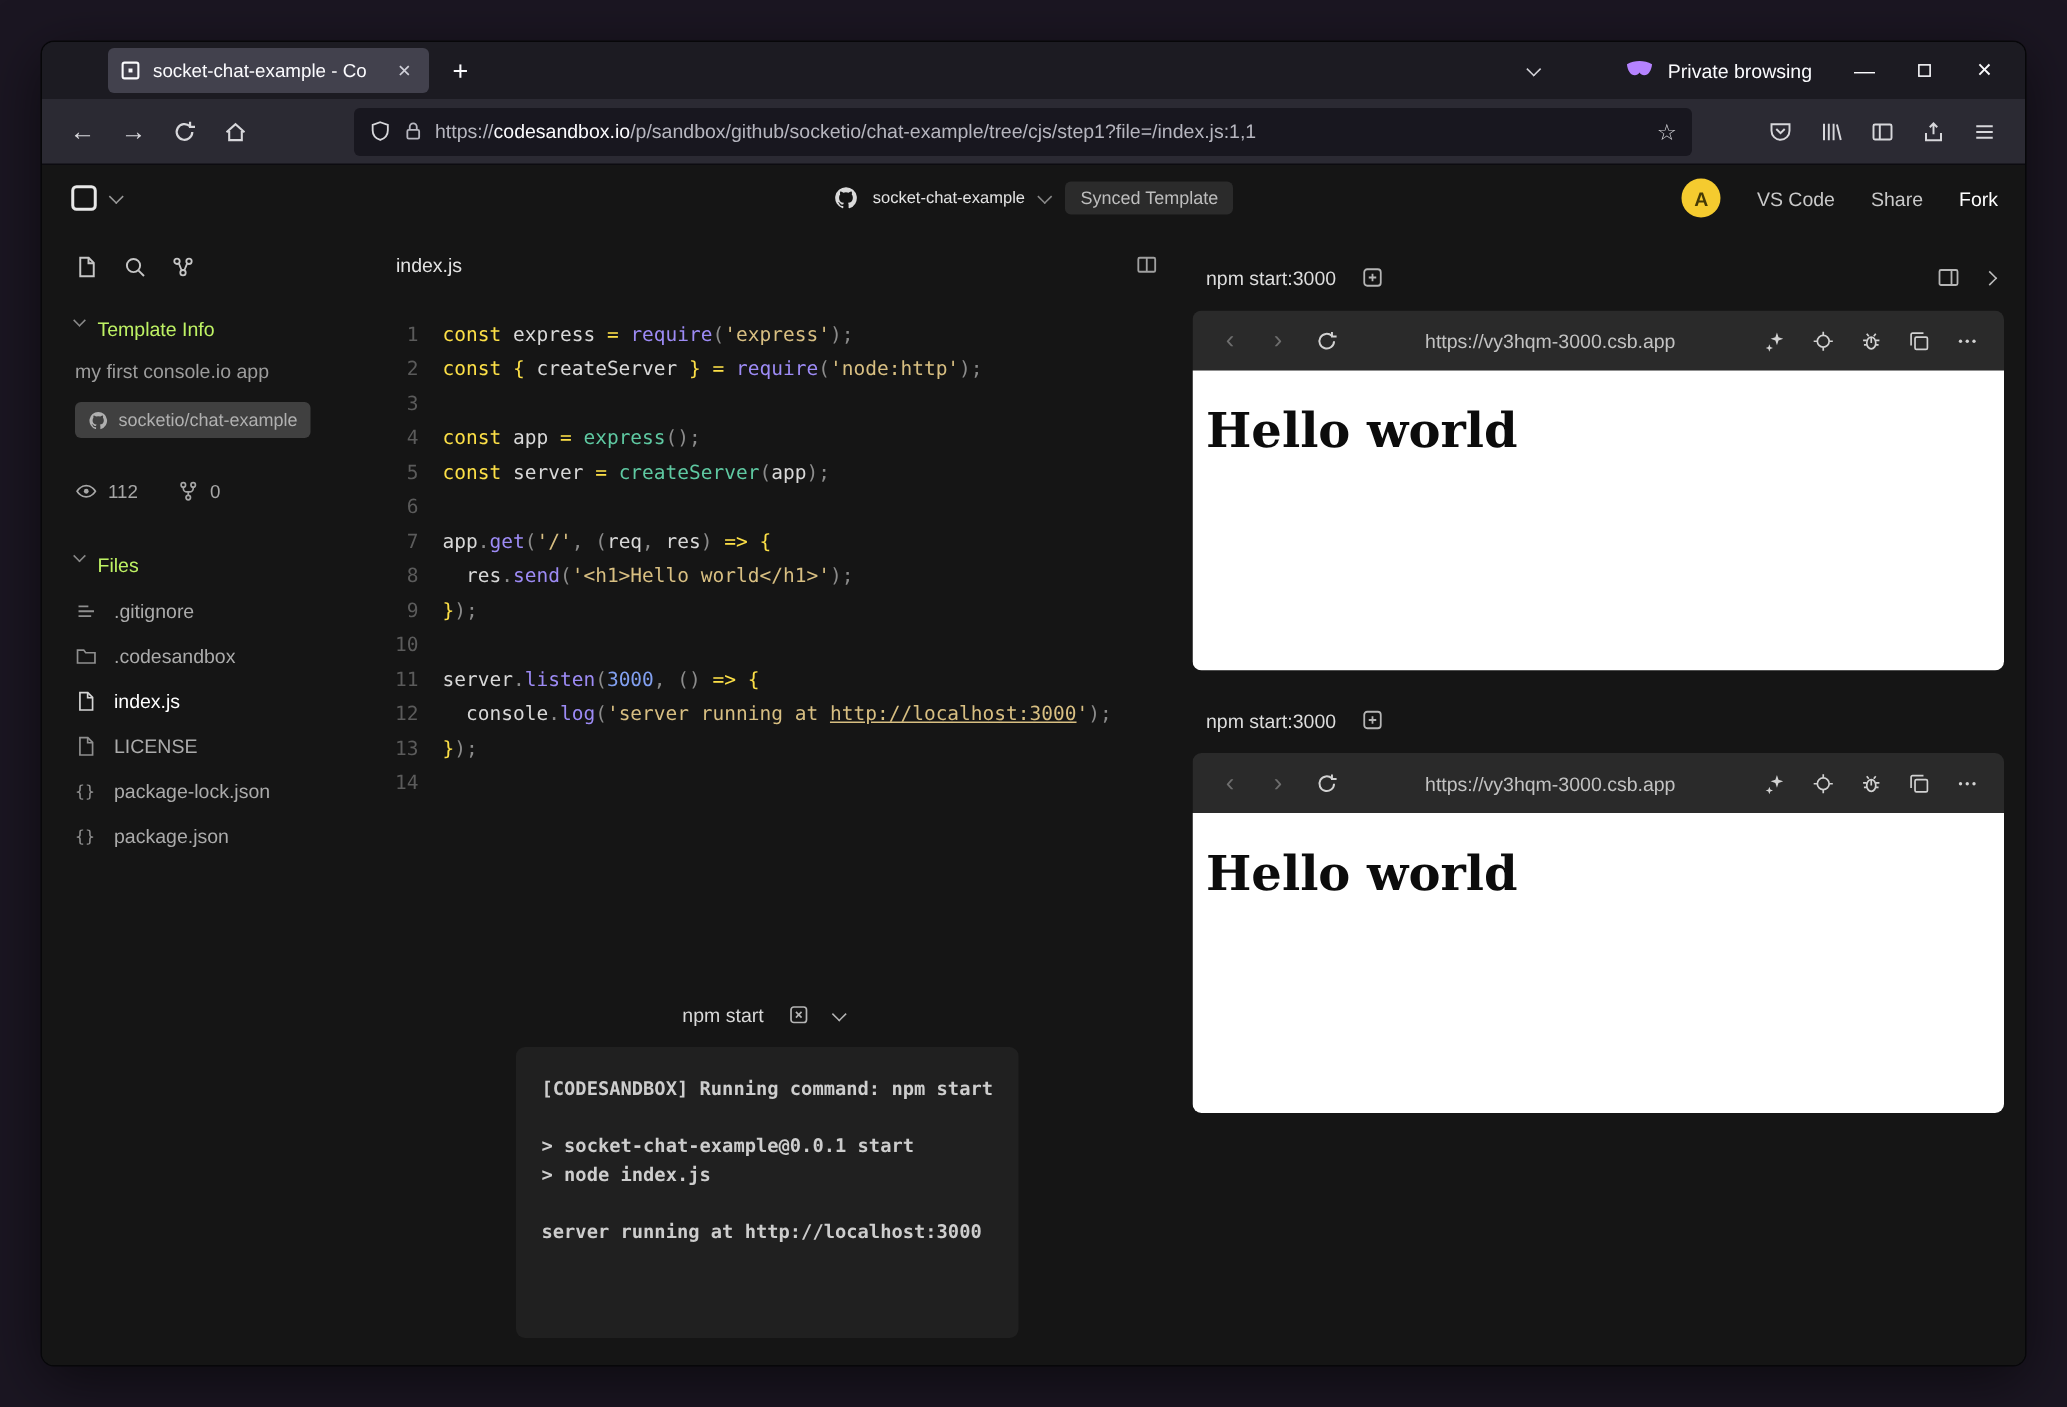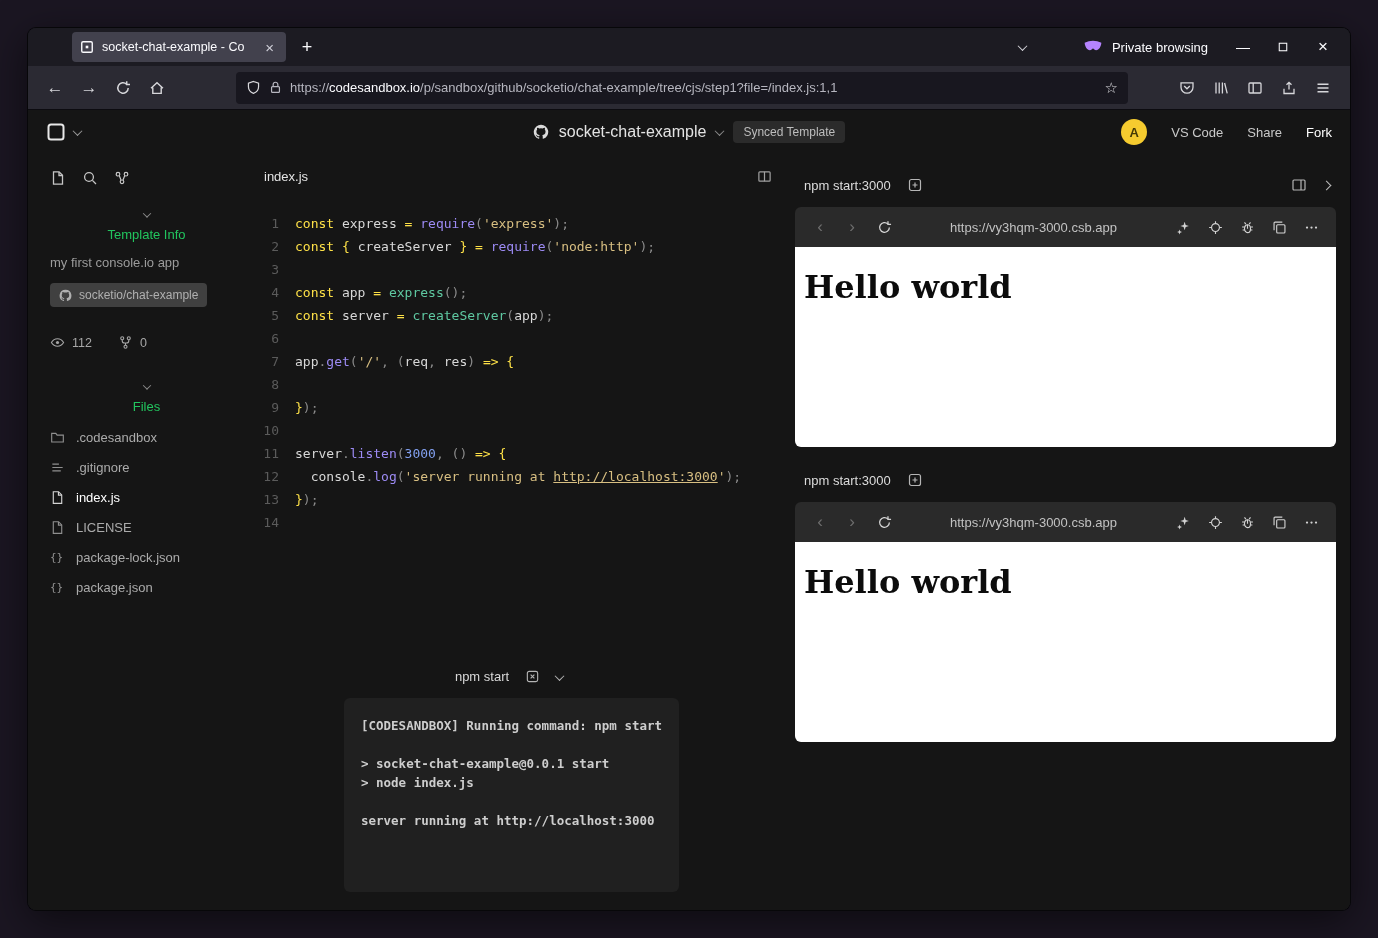--- a/index.html
+++ b/index.html
@@ -49,33 +49,33 @@
   .url-star { color:#d7d7db; font-size:15px; }
   .nav-right { margin-left:auto; display:flex; }
   
   .content { flex:1; background:#151515; display:flex; flex-direction:column; min-height:0; }
   .cs-header { height:44px; flex-shrink:0; display:flex; align-items:center; padding:0 18px; position:relative; }
   .ws-logo { width:20px; height:20px; color:#e8e8e8; display:flex; }
   .hdr-left { display:flex; align-items:center; gap:8px; color:#9a9a9a; }
   .hdr-center { position:absolute; left:0; right:0; display:flex; align-items:center; justify-content:center; gap:10px; pointer-events:none; }
   .hdr-center > * { pointer-events:auto; }
   .gh-icon { width:16px; height:16px; color:#dadada; display:flex; }
-  .proj-name { color:#e3e3e3; font-size:16px; }
+  .proj-name { color:#e3e3e3; font-size:11px; }
   .hdr-chev { color:#8a8a8a; }
   .badge { background:#2b2b2b; color:#bdbdbd; font-size:12px; padding:4px 10px; border-radius:4px; }
   .hdr-right { margin-left:auto; display:flex; align-items:center; gap:24px; }
   .avatar { width:26px; height:26px; border-radius:50%; background:#f5cb2f; color:#453a05; font-size:13px; font-weight:bold; display:flex; align-items:center; justify-content:center; }
   .hdr-link { color:#c9c9c9; font-size:13px; }
   .hdr-link.fork { color:#ffffff; }
   .cs-main { flex:1; display:flex; min-height:0; }
   
   .cs-sidebar { width:215px; flex-shrink:0; padding:16px 0 0 22px; font-size:13px; }
   .sb-icons { display:flex; gap:16px; color:#c6c6c6; margin-bottom:26px; }
   .sb-icons svg { width:16px; height:16px; }
-  .sb-section { display:flex; align-items:center; gap:9px; color:#22c55e;flex-direction:column; }
+  .sb-section { display:flex; gap:9px; color:#bef264; }
   .sb-section .chev { width:6px; height:6px; color:#8a8a8a; }
   .sb-desc { color:#9c9c9c; margin:13px 0 0 0; }
   .repo-badge { margin-top:13px; display:inline-flex; align-items:center; gap:7px; background:#404040; border-radius:4px; padding:5px 9px; color:#b0b0b0; font-size:12px; }
   .repo-badge svg { width:13px; height:13px; }
   .sb-stats { margin-top:28px; display:flex; align-items:center; gap:7px; color:#a6a6a6; font-size:12.5px; }
   .sb-stats svg { width:15px; height:15px; }
   .stat-gap { width:12px; }
   .files-hdr { margin-top:34px; }
   .file-list { margin-top:8px; }
   .file-row { height:30px; display:flex; align-items:center; gap:10px; color:#ababab; cursor:pointer; }
@@ -296,32 +296,32 @@
         </div>
 
         <div class="sb-section files-hdr">
           <span class="chev chev-down"></span>
           <span>Files</span>
         </div>
         <div class="file-list">
             <div class="file-row">
               <span class="file-icon">
                 <svg viewBox="0 0 16 16" width="15" height="15">
-                  <path d="M1.8 12.8V3.6h4.4l1.4 1.9h6.6v7.3z" fill="none" stroke="currentColor" stroke-width="1.2"></path>
+                  <path d="M2.5 4.5h7M2.5 8h11M2.5 11.5h9" fill="none" stroke="currentColor" stroke-width="1.3"></path>
                 </svg>
               </span>
-              <span>.codesandbox</span>
+              <span>.gitignore</span>
             </div>
             <div class="file-row">
               <span class="file-icon">
                 <svg viewBox="0 0 16 16" width="15" height="15">
-                  <path d="M2.5 4.5h7M2.5 8h11M2.5 11.5h9" fill="none" stroke="currentColor" stroke-width="1.3"></path>
+                  <path d="M1.8 12.8V3.6h4.4l1.4 1.9h6.6v7.3z" fill="none" stroke="currentColor" stroke-width="1.2"></path>
                 </svg>
               </span>
-              <span>.gitignore</span>
+              <span>.codesandbox</span>
             </div>
             <div class="file-row active">
               <span class="file-icon">
                 <svg viewBox="0 0 16 16" width="15" height="15">
                   <path d="M3.5 1.8h5.6l3.4 3.4v9H3.5z" fill="none" stroke="currentColor" stroke-width="1.2"></path>
                   <path d="M9 2v3.5h3.5" fill="none" stroke="currentColor" stroke-width="1.2"></path>
                 </svg>
               </span>
               <span>index.js</span>
             </div>
@@ -383,20 +383,21 @@
             <div class="code-line">
               <span class="ln">6</span>
               <span class="lc"></span>
             </div>
             <div class="code-line">
               <span class="ln">7</span>
               <span class="lc"><span class="tok-id">app</span><span class="tok-pu">.</span><span class="tok-fn">get</span><span class="tok-pu">(</span><span class="tok-str">'/'</span><span class="tok-pu">, </span><span class="tok-pu">(</span><span class="tok-id">req</span><span class="tok-pu">, </span><span class="tok-id">res</span><span class="tok-pu">) </span><span class="tok-kw">=&gt; </span><span class="tok-kw">{</span></span>
             </div>
             <div class="code-line">
               <span class="ln">8</span>
+              <span class="lc"><span class="tok-pu">  </span><span class="tok-id">res</span><span class="tok-pu">.</span><span class="tok-fn">send</span><span class="tok-pu">(</span><span class="tok-str">'&lt;h1&gt;Hello world&lt;/h1&gt;'</span><span class="tok-pu">);</span></span>
             </div>
             <div class="code-line">
               <span class="ln">9</span>
               <span class="lc"><span class="tok-kw">}</span><span class="tok-pu">);</span></span>
             </div>
             <div class="code-line">
               <span class="ln">10</span>
               <span class="lc"></span>
             </div>
             <div class="code-line">

